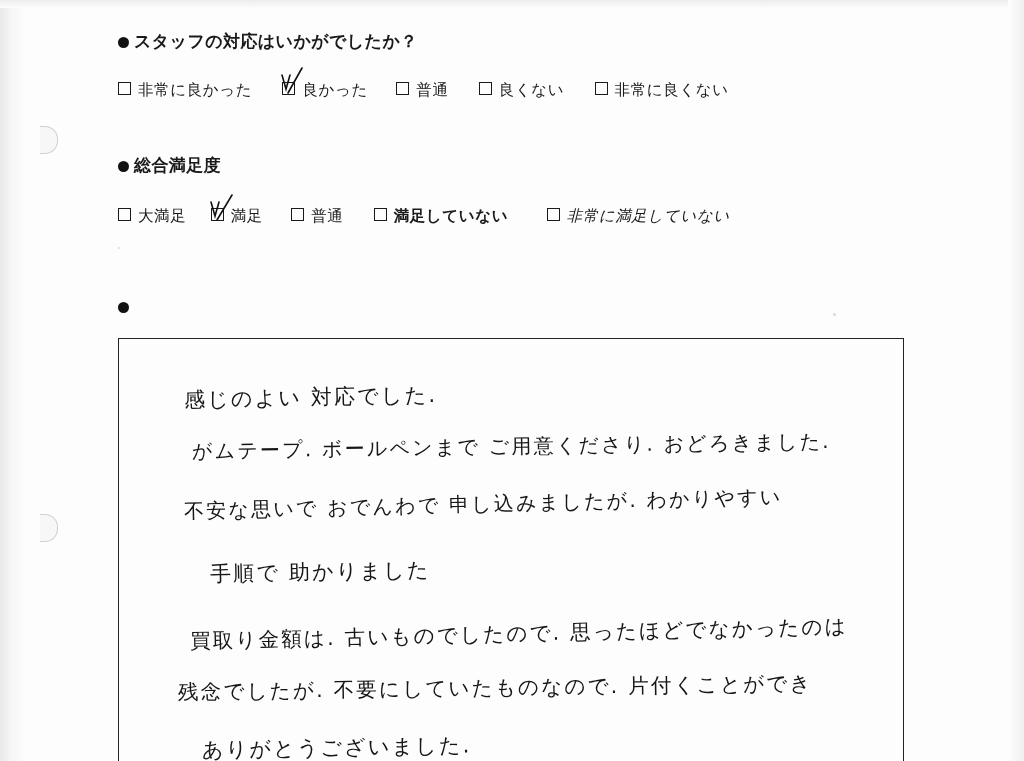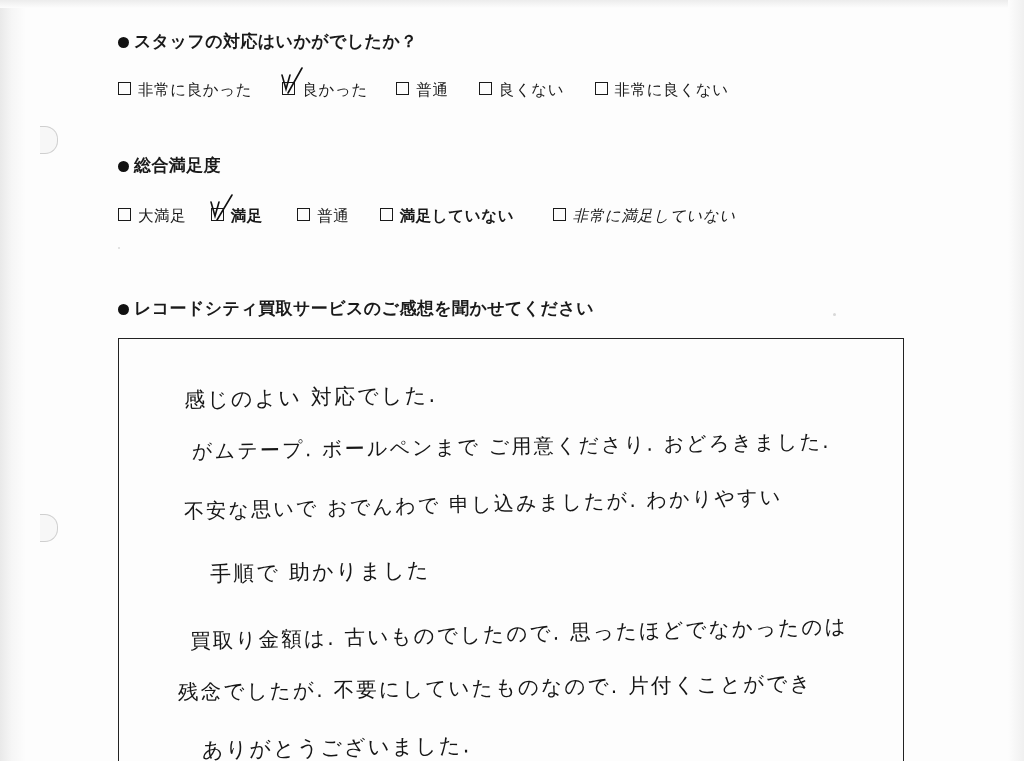--- a/index.html
+++ b/index.html
@@ -161,40 +161,40 @@
   </div>
 
   <div class="question" style="left:118px; top:154px;">
     <span class="bullet"></span><span>総合満足度</span>
   </div>
 
   <div class="options" style="left:118px; top:206px;">
     <span class="opt" style="margin-right:20px;">
       <span class="box"></span><span class="opt-label">大満足</span>
     </span>
-    <span class="opt" style="margin-right:30px;font-weight:bold;">
+    <span class="opt" style="margin-right:24px;">
       <span class="box">
         <svg class="handmark" viewBox="0 0 26 30">
           <path d="M3 9 L7 23 L11 9 M9 27 L24 2" stroke="#111" stroke-width="1.6" fill="none" stroke-linecap="round"></path>
         </svg>
       </span><span class="opt-label">満足</span>
     </span>
     <span class="opt">
       <span class="box"></span><span class="opt-label">普通</span>
     </span>
     <span class="opt" style="margin-right:34px;font-weight:bold;">
       <span class="box"></span><span class="opt-label">満足していない</span>
     </span>
     <span class="opt" style="margin-right:0;font-style:italic;">
       <span class="box"></span><span class="opt-label">非常に満足していない</span>
     </span>
   </div>
 
   <div class="question" style="left:118px; top:297px;">
-    <span class="bullet"></span><span>レコードシティ買取サービスのご感想を聞かせてください</span>
+    <span class="bullet"></span>
   </div>
 
   <div class="comment-box" style="left:118px; top:338px; width:784px; height:423px;"></div>
 
   <div class="hand-text" style="left:118px; top:338px; width:784px; height:423px;">
     <div class="hand-line" style="left:66px; top:48px; transform: rotate(-1.2deg);">感じのよい 対応でした.</div>
     <div class="hand-line" style="left:74px; top:100px; font-size:20px; transform: rotate(-0.9deg);">がムテープ. ボールペンまで ご用意くださり. おどろきました.</div>
     <div class="hand-line" style="left:66px; top:160px; font-size:20px; transform: rotate(-1.4deg);">不安な思いで  おでんわで 申し込みましたが. わかりやすい</div>
     <div class="hand-line" style="left:92px; top:222px; transform: rotate(-1.1deg);">手順で 助かりました</div>
     <div class="hand-line" style="left:72px; top:289px; font-size:20.5px; transform: rotate(-1.3deg);">買取り金額は. 古いものでしたので. 思ったほどでなかったのは</div>

